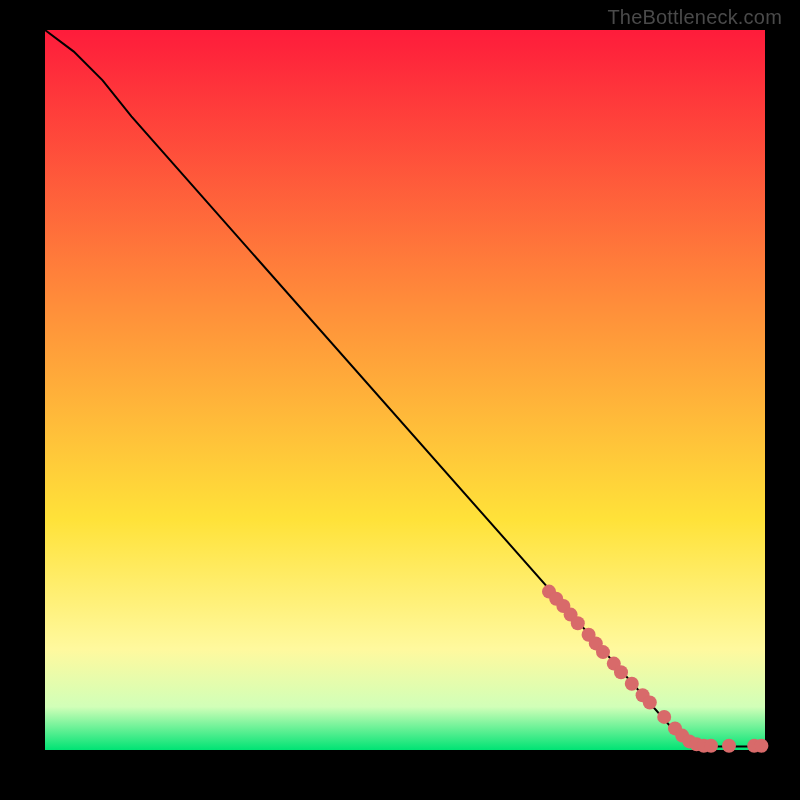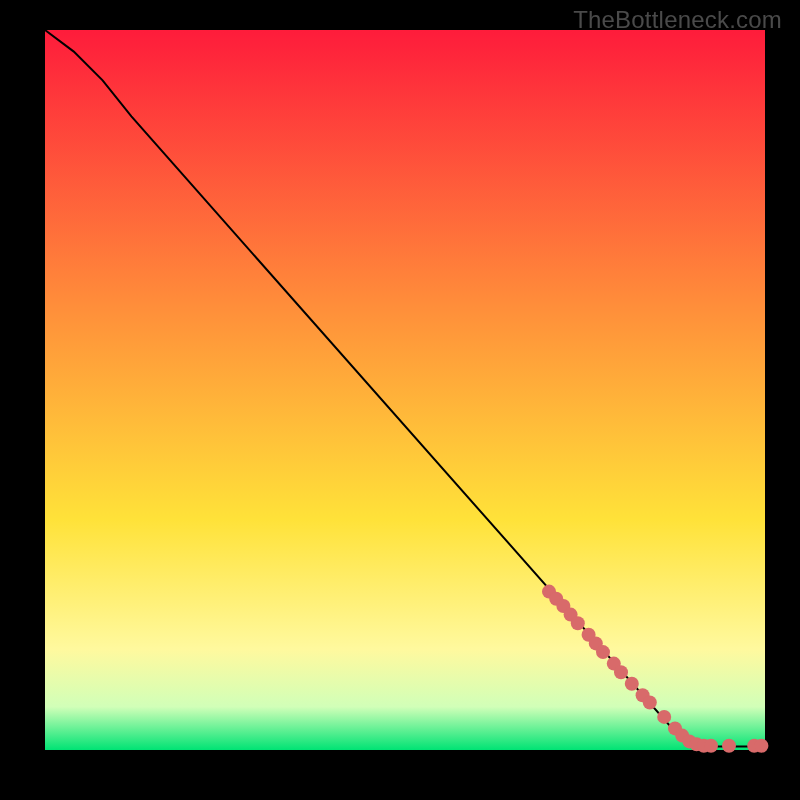--- a/index.html
+++ b/index.html
@@ -14,21 +14,21 @@
   .stage {
     position: relative;
     width: 800px;
     height: 800px;
     background: #000;
   }
   .watermark {
     position: absolute;
     top: 6px;
     right: 18px;
-    font-size: 24px;
+    font-size: 20px;
     font-weight: 500;
     color: #4a4a4a;
     letter-spacing: 0.2px;
     z-index: 10;
   }
   svg.plot {
     position: absolute;
     left: 0;
     top: 0;
   }

